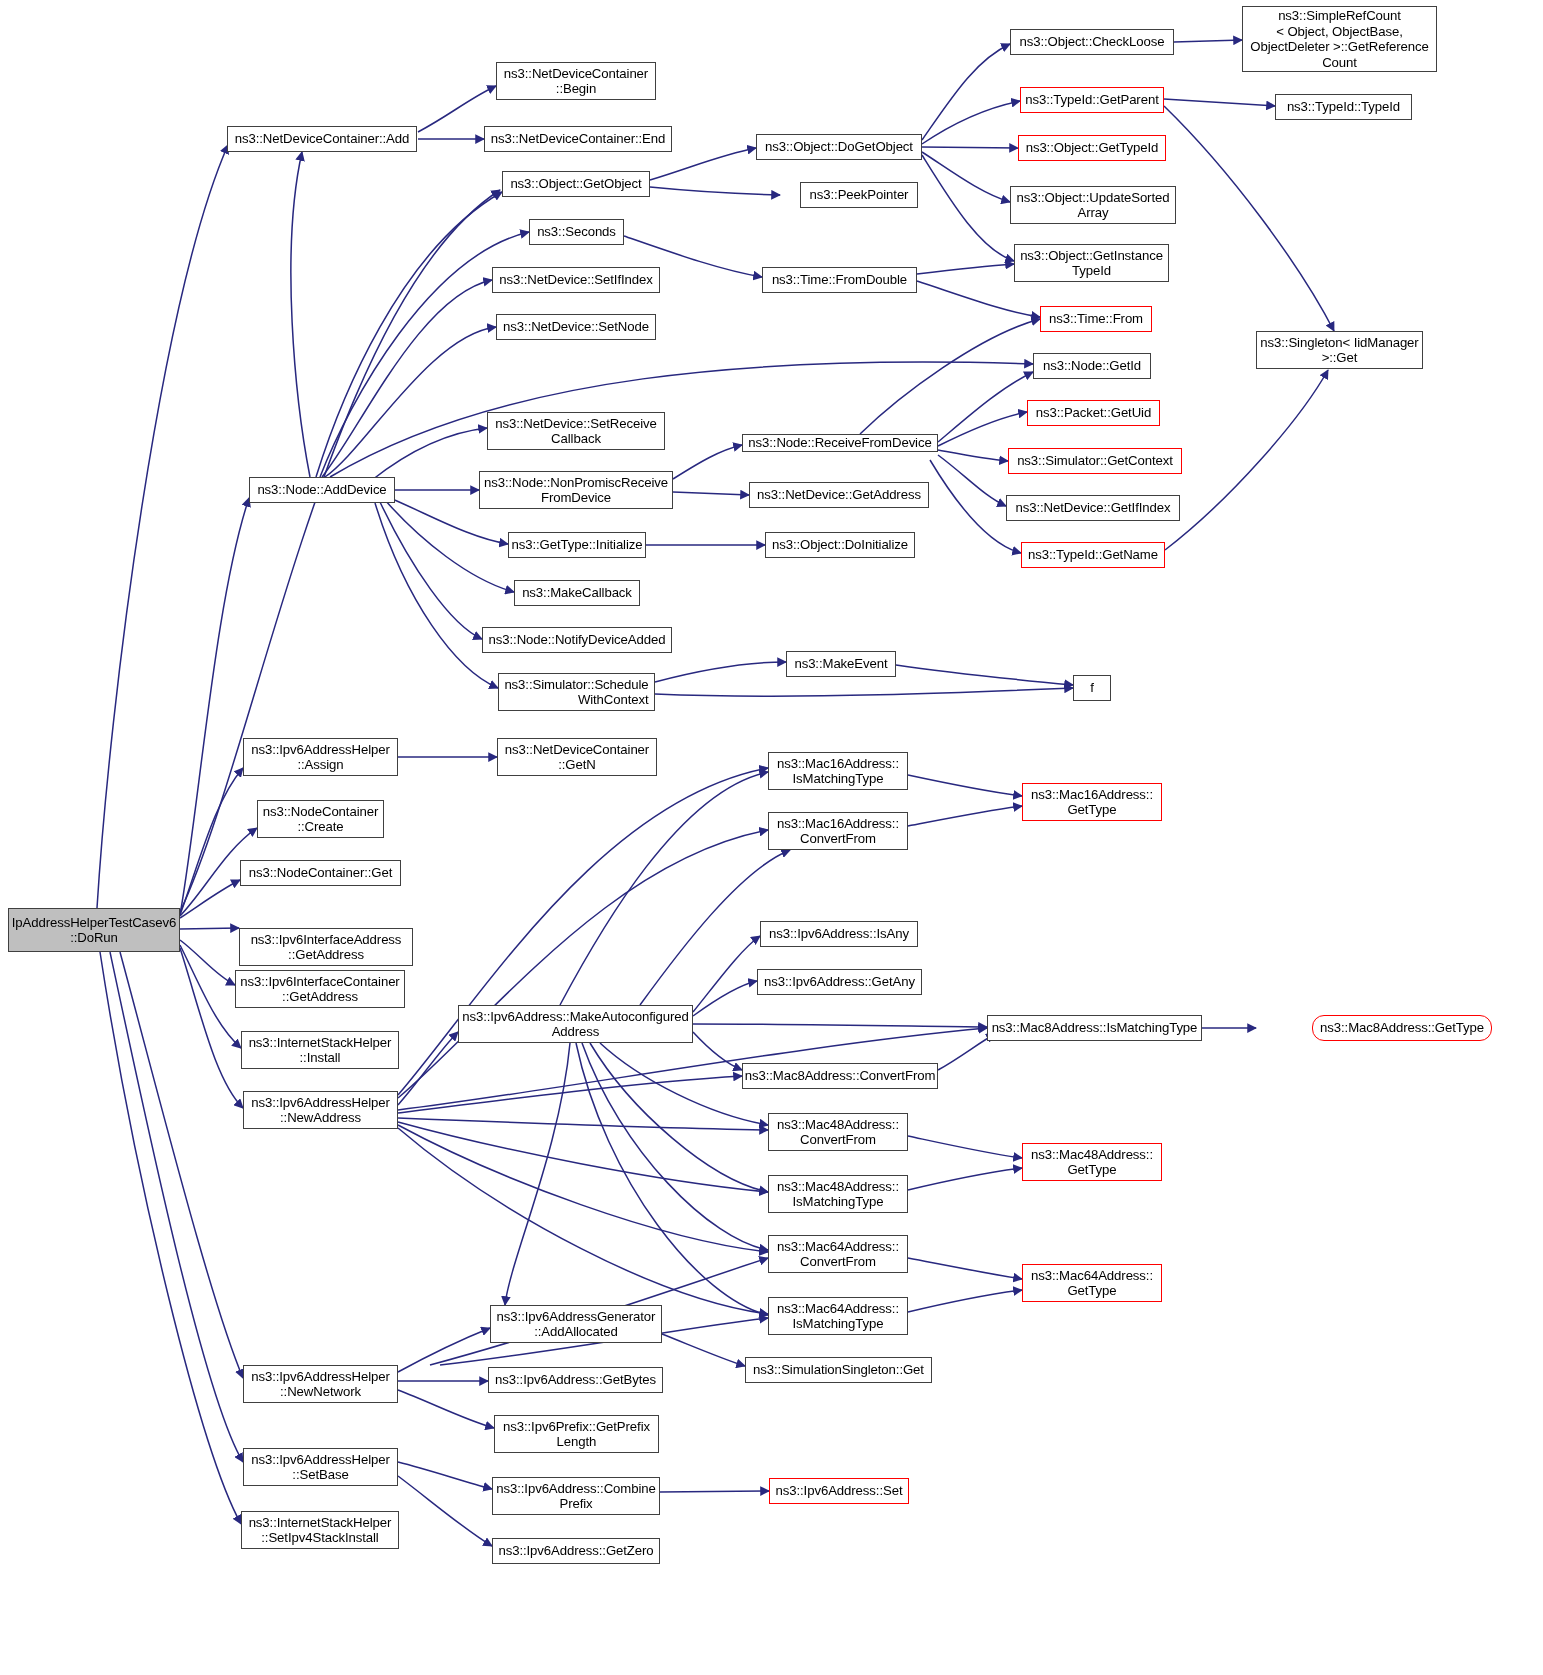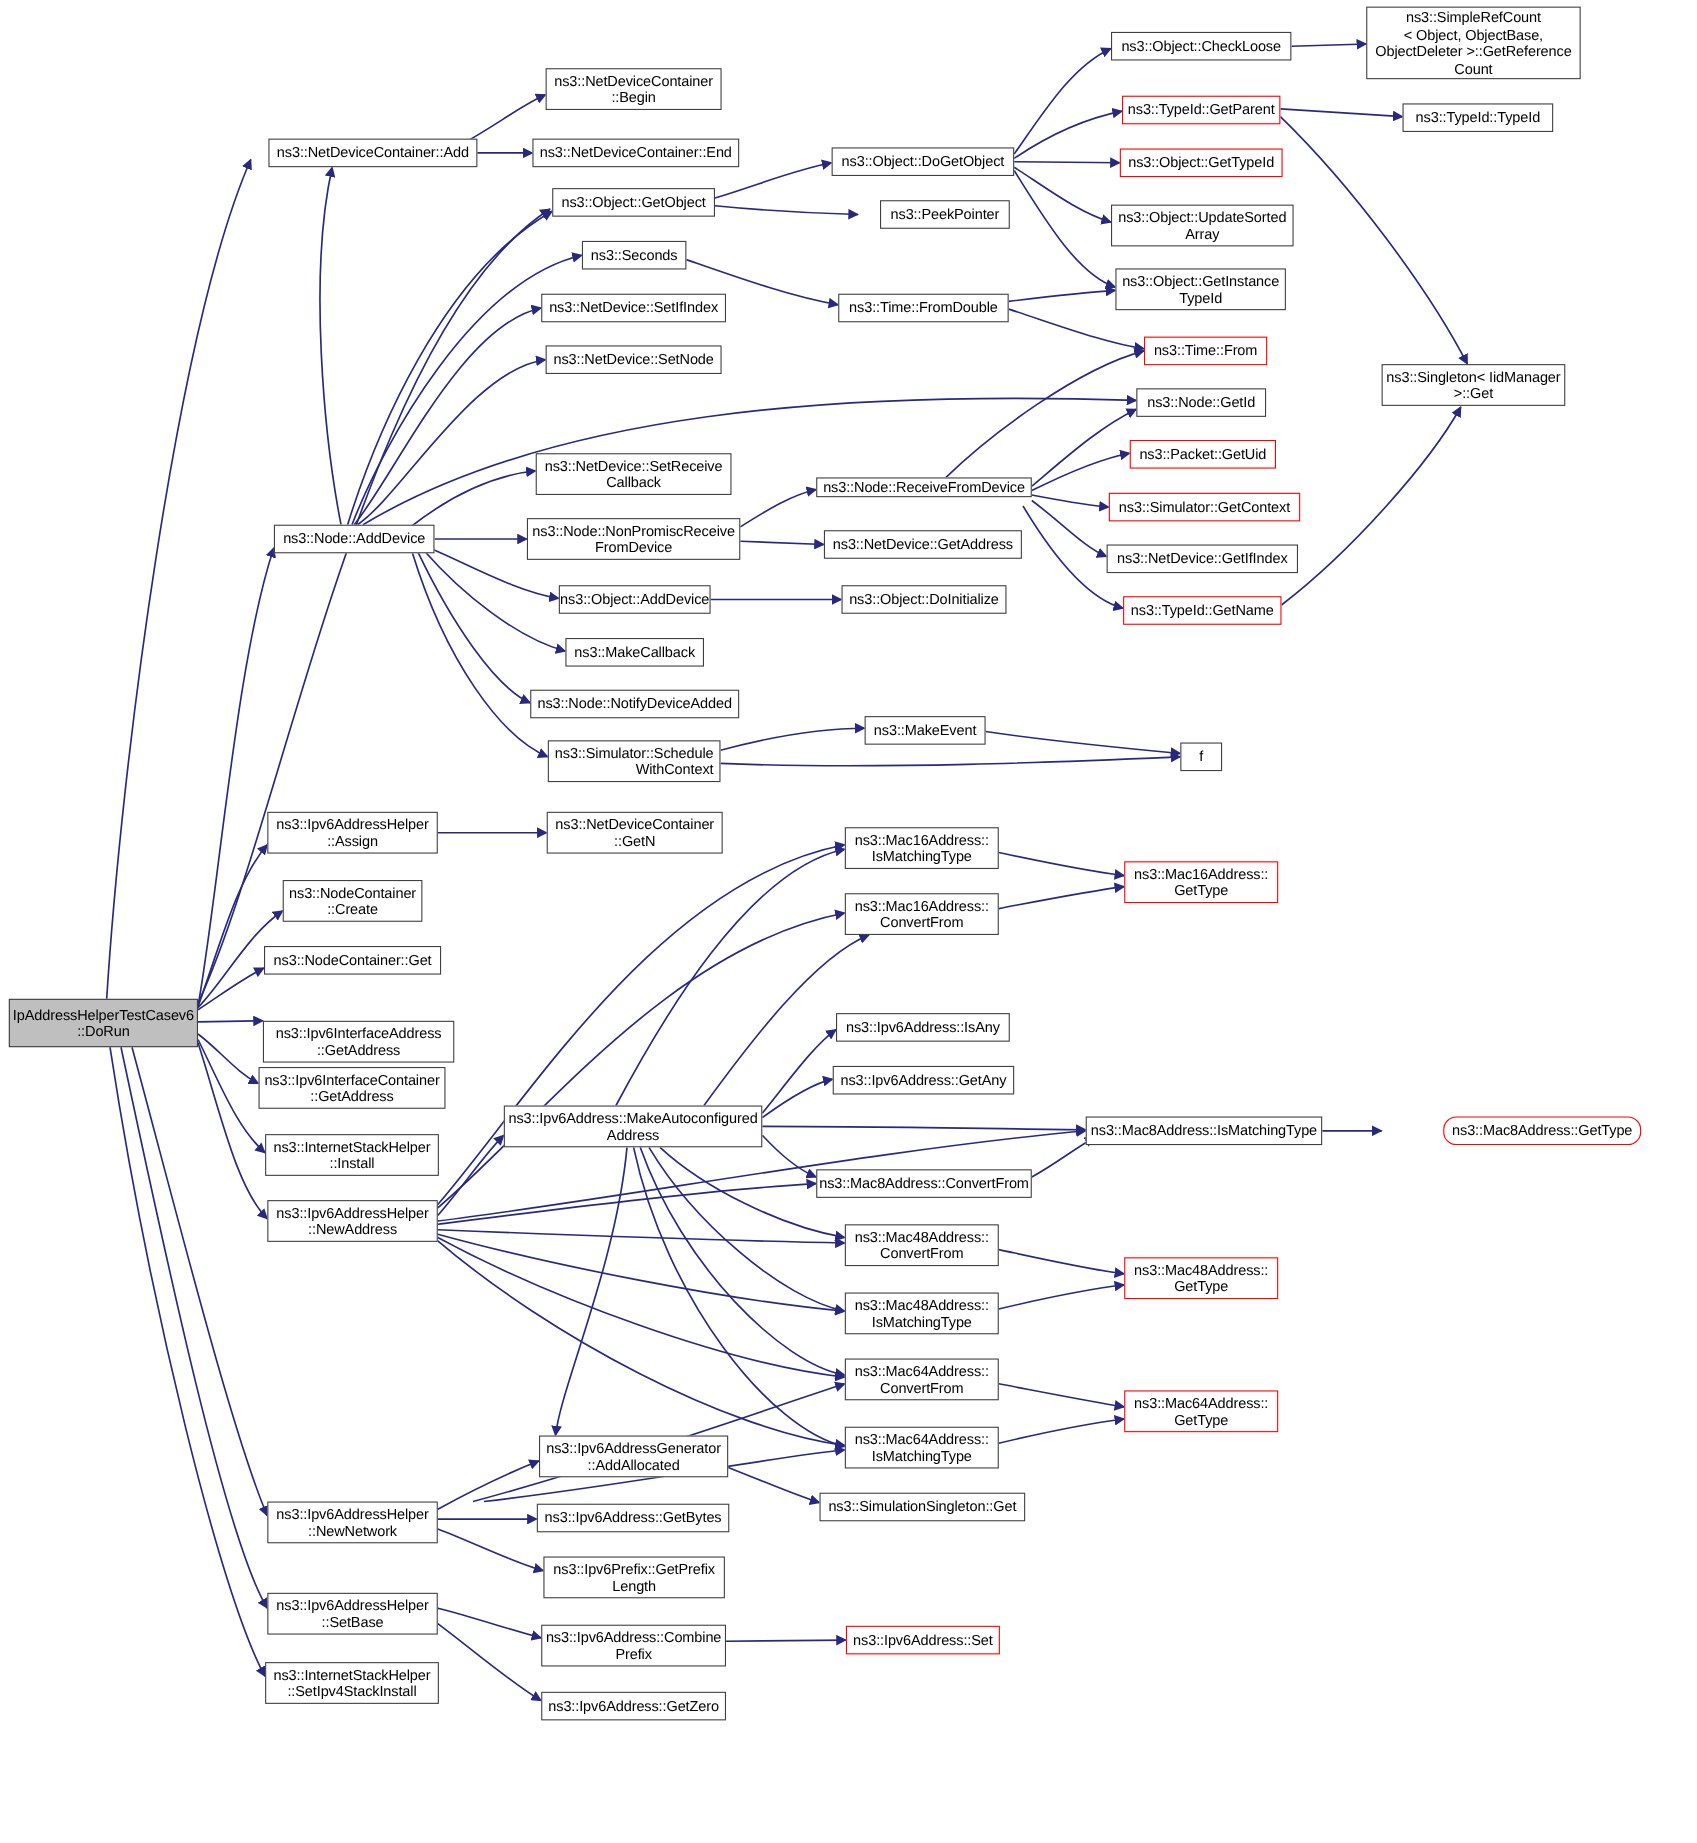--- a/index.html
+++ b/index.html
@@ -149,21 +149,21 @@
         <path d="M 430,1365 C 560,1330 700,1280 768,1258" fill="none" stroke="#28287f" stroke-width="1.5" marker-end="url(#arrow)"></path>
         <path d="M 440,1365 C 570,1350 700,1325 768,1318" fill="none" stroke="#28287f" stroke-width="1.5" marker-end="url(#arrow)"></path>
         <path d="M 398,1462 C 430,1470 465,1482 492,1489" fill="none" stroke="#28287f" stroke-width="1.5" marker-end="url(#arrow)"></path>
         <path d="M 398,1476 C 430,1500 465,1530 492,1546" fill="none" stroke="#28287f" stroke-width="1.5" marker-end="url(#arrow)"></path>
         <path d="M 660,1492 L 769,1491" fill="none" stroke="#28287f" stroke-width="1.5" marker-end="url(#arrow)"></path>
       </g>
   </svg>
   <div id="nodes-group">
       <div class="node root" style="left: 8px; top: 908px; width: 172px; height: 44px;">IpAddressHelperTestCasev6
 ::DoRun</div>
-      <div class="node" style="left: 244px; top: 126px; width: 190px; height: 26px;">ns3::NetDeviceContainer::Add</div>
+      <div class="node" style="left: 227px; top: 126px; width: 190px; height: 26px;">ns3::NetDeviceContainer::Add</div>
       <div class="node" style="left: 496px; top: 62px; width: 160px; height: 38px;">ns3::NetDeviceContainer
 ::Begin</div>
       <div class="node" style="left: 484px; top: 126px; width: 188px; height: 26px;">ns3::NetDeviceContainer::End</div>
       <div class="node" style="left: 502px; top: 171px; width: 148px; height: 26px;">ns3::Object::GetObject</div>
       <div class="node" style="left: 756px; top: 134px; width: 166px; height: 26px;">ns3::Object::DoGetObject</div>
       <div class="node" style="left: 780px; top: 182px; width: 118px; height: 26px; margin-left: 20px;">ns3::PeekPointer</div>
       <div class="node" style="left: 1010px; top: 29px; width: 164px; height: 26px;">ns3::Object::CheckLoose</div>
       <div class="node" style="left: 1242px; top: 6px; width: 195px; height: 66px;">ns3::SimpleRefCount
 &lt; Object, ObjectBase,
 ObjectDeleter &gt;::GetReference
@@ -187,21 +187,21 @@
       <div class="node red" style="left: 1008px; top: 448px; width: 174px; height: 26px; text-align: center;">ns3::Simulator::GetContext</div>
       <div class="node" style="left: 1006px; top: 495px; width: 174px; height: 26px;">ns3::NetDevice::GetIfIndex</div>
       <div class="node red" style="left: 1021px; top: 542px; width: 144px; height: 26px;">ns3::TypeId::GetName</div>
       <div class="node" style="left: 487px; top: 412px; width: 178px; height: 38px;">ns3::NetDevice::SetReceive
 Callback</div>
       <div class="node" style="left: 249px; top: 477px; width: 146px; height: 26px;">ns3::Node::AddDevice</div>
       <div class="node" style="left: 479px; top: 471px; width: 194px; height: 38px;">ns3::Node::NonPromiscReceive
 FromDevice</div>
       <div class="node" style="left: 742px; top: 434px; width: 196px; height: 18px;">ns3::Node::ReceiveFromDevice</div>
       <div class="node" style="left: 749px; top: 482px; width: 180px; height: 26px;">ns3::NetDevice::GetAddress</div>
-      <div class="node" style="left: 508px; top: 532px; width: 138px; height: 26px;">ns3::Object::AddDevice</div>
+      <div class="node" style="left: 508px; top: 532px; width: 138px; height: 26px;">ns3::GetType::Initialize</div>
       <div class="node" style="left: 765px; top: 532px; width: 150px; height: 26px;">ns3::Object::DoInitialize</div>
       <div class="node" style="left: 514px; top: 580px; width: 126px; height: 26px;">ns3::MakeCallback</div>
       <div class="node" style="left: 482px; top: 627px; width: 190px; height: 26px;">ns3::Node::NotifyDeviceAdded</div>
       <div class="node" style="left: 498px; top: 673px; width: 157px; height: 38px; text-align: right;">ns3::Simulator::Schedule
 WithContext</div>
       <div class="node" style="left: 786px; top: 651px; width: 110px; height: 26px;">ns3::MakeEvent</div>
       <div class="node" style="left: 1073px; top: 675px; width: 38px; height: 26px;">f</div>
       <div class="node" style="left: 243px; top: 738px; width: 155px; height: 38px;">ns3::Ipv6AddressHelper
 ::Assign</div>
       <div class="node" style="left: 497px; top: 738px; width: 160px; height: 38px;">ns3::NetDeviceContainer

